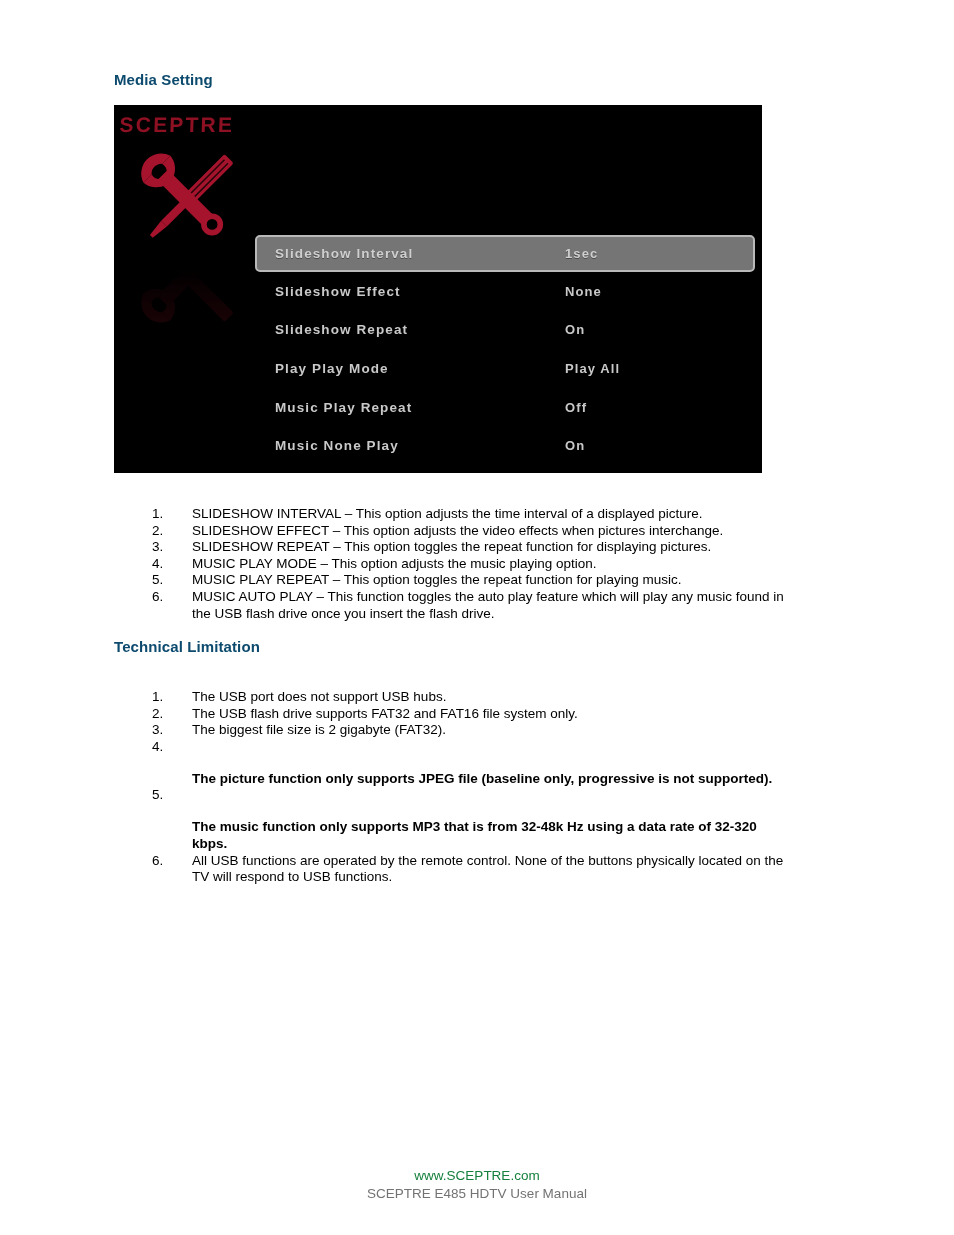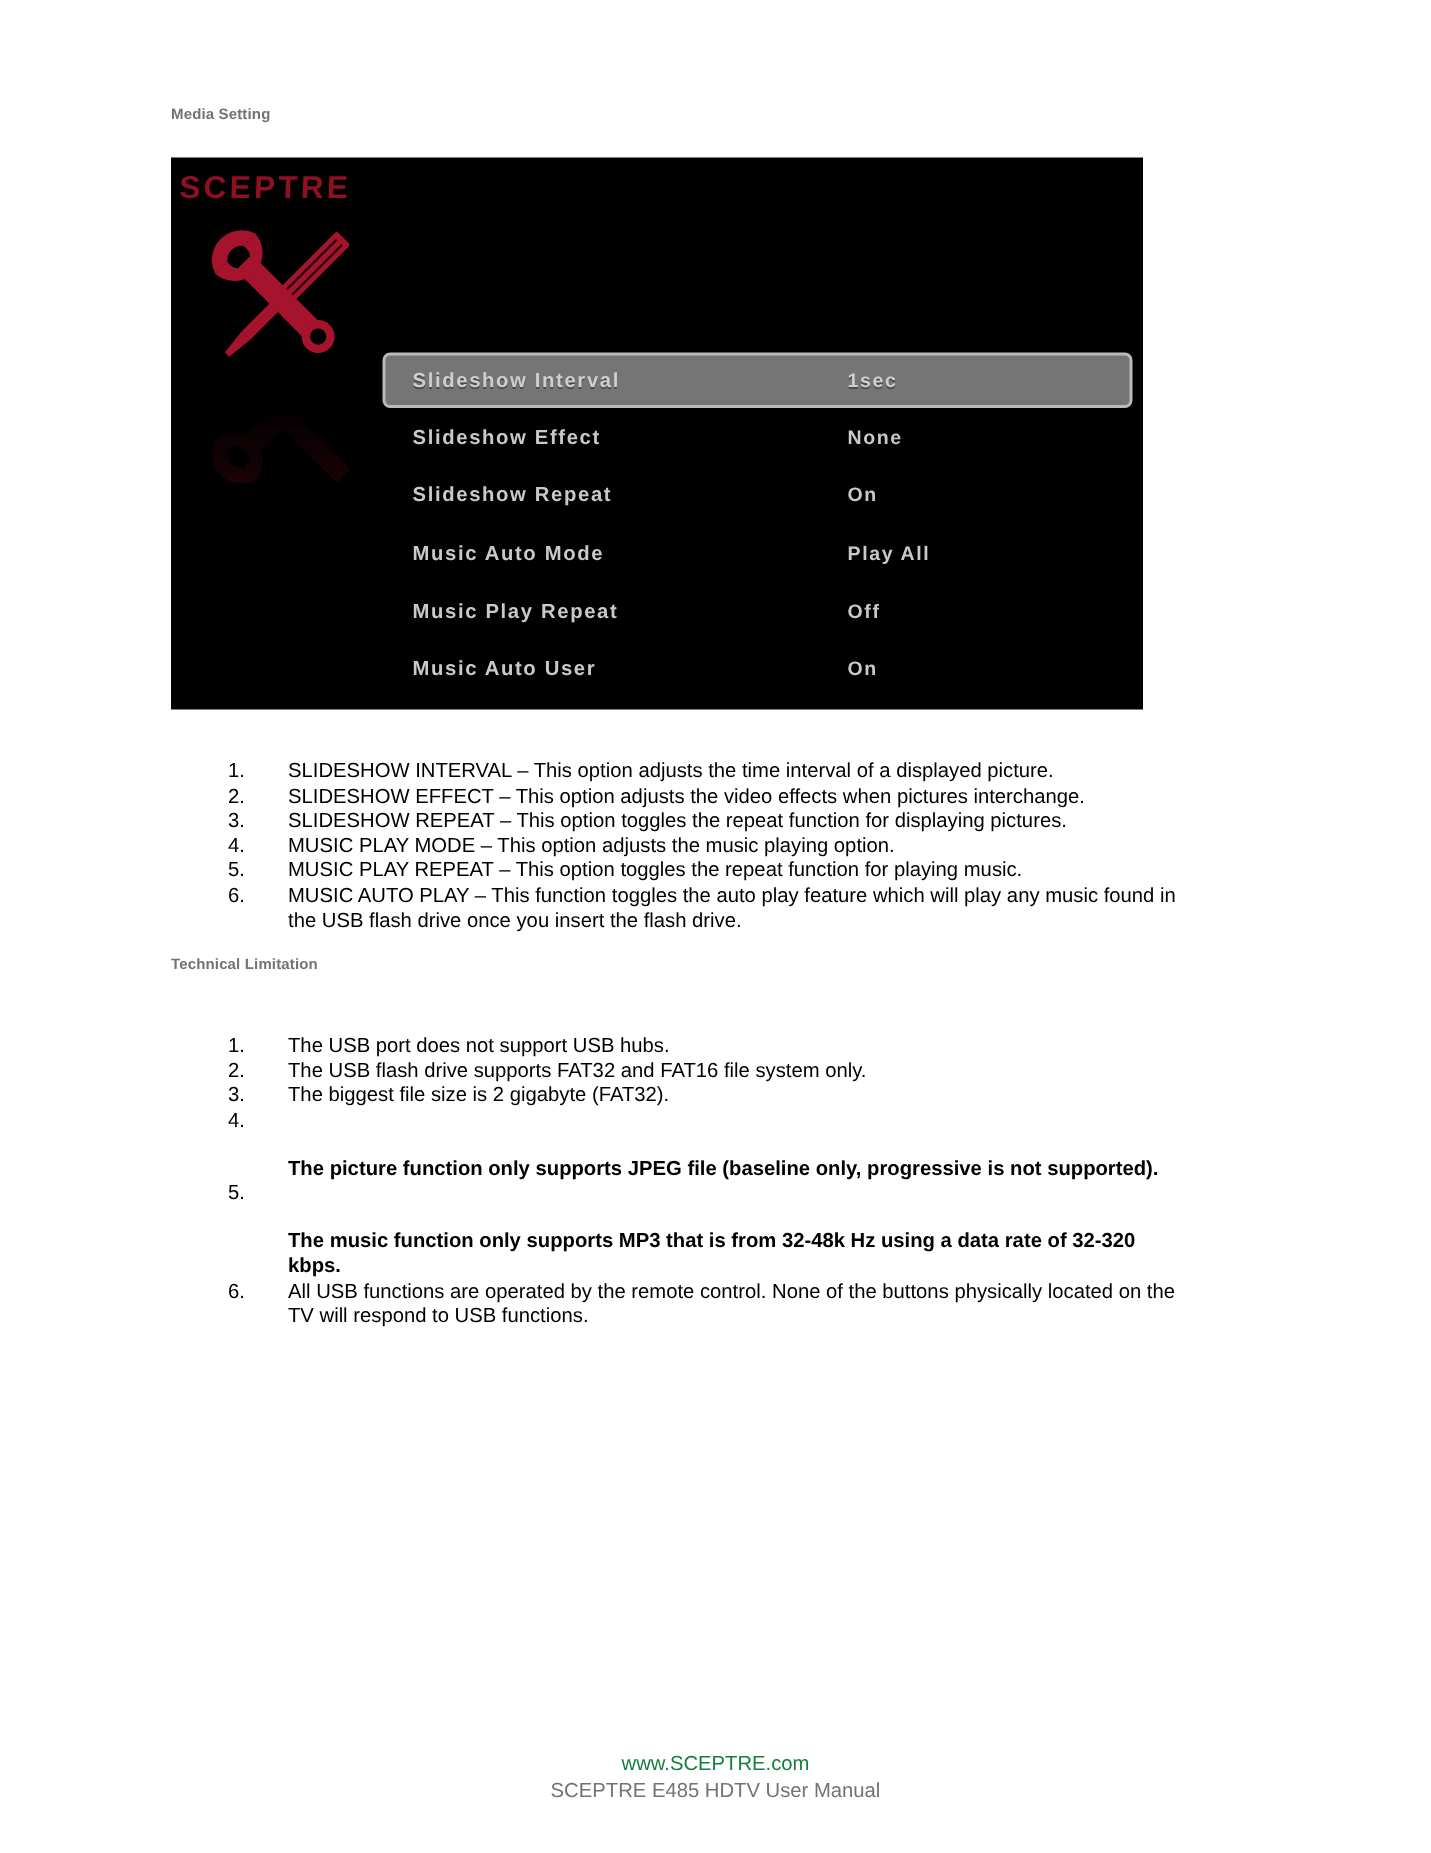--- a/index.html
+++ b/index.html
@@ -20,24 +20,24 @@
   .page {
     position: absolute;
     inset: 0;
     width: 954px;
     height: 1235px;
   }
 
   
   .section-heading {
     position: absolute;
-    font-size: 10px;
+    font-size: 15px;
     font-weight: bold;
     letter-spacing: 0.1px;
-    color: #737373;
+    color: #0c4a6e;
     white-space: nowrap;
   }
   #media-setting-heading { left: 114px; top: 71px; }
   #technical-limitation-heading { left: 114px; top: 638px; }
 
   
   .osd-panel {
     position: absolute;
     left: 114px;
     top: 105px;
@@ -253,29 +253,29 @@
         </div>
         <div class="osd-row">
           <span class="osd-label">Slideshow Effect</span>
           <span class="osd-value">None</span>
         </div>
         <div class="osd-row">
           <span class="osd-label">Slideshow Repeat</span>
           <span class="osd-value">On</span>
         </div>
         <div class="osd-row">
-          <span class="osd-label">Music Auto Mode</span>
+          <span class="osd-label">Play Play Mode</span>
           <span class="osd-value">Play All</span>
         </div>
         <div class="osd-row">
           <span class="osd-label">Music Play Repeat</span>
           <span class="osd-value">Off</span>
         </div>
         <div class="osd-row">
-          <span class="osd-label">Music Auto User</span>
+          <span class="osd-label">Music None Play</span>
           <span class="osd-value">On</span>
         </div>
       </div>
   </div>
 
   <div class="num-list" id="media-list">
       <div class="num-item">
         <span class="num">1.</span>
         <span class="txt">SLIDESHOW INTERVAL – This option adjusts the time interval of a displayed picture.</span>
       </div>

